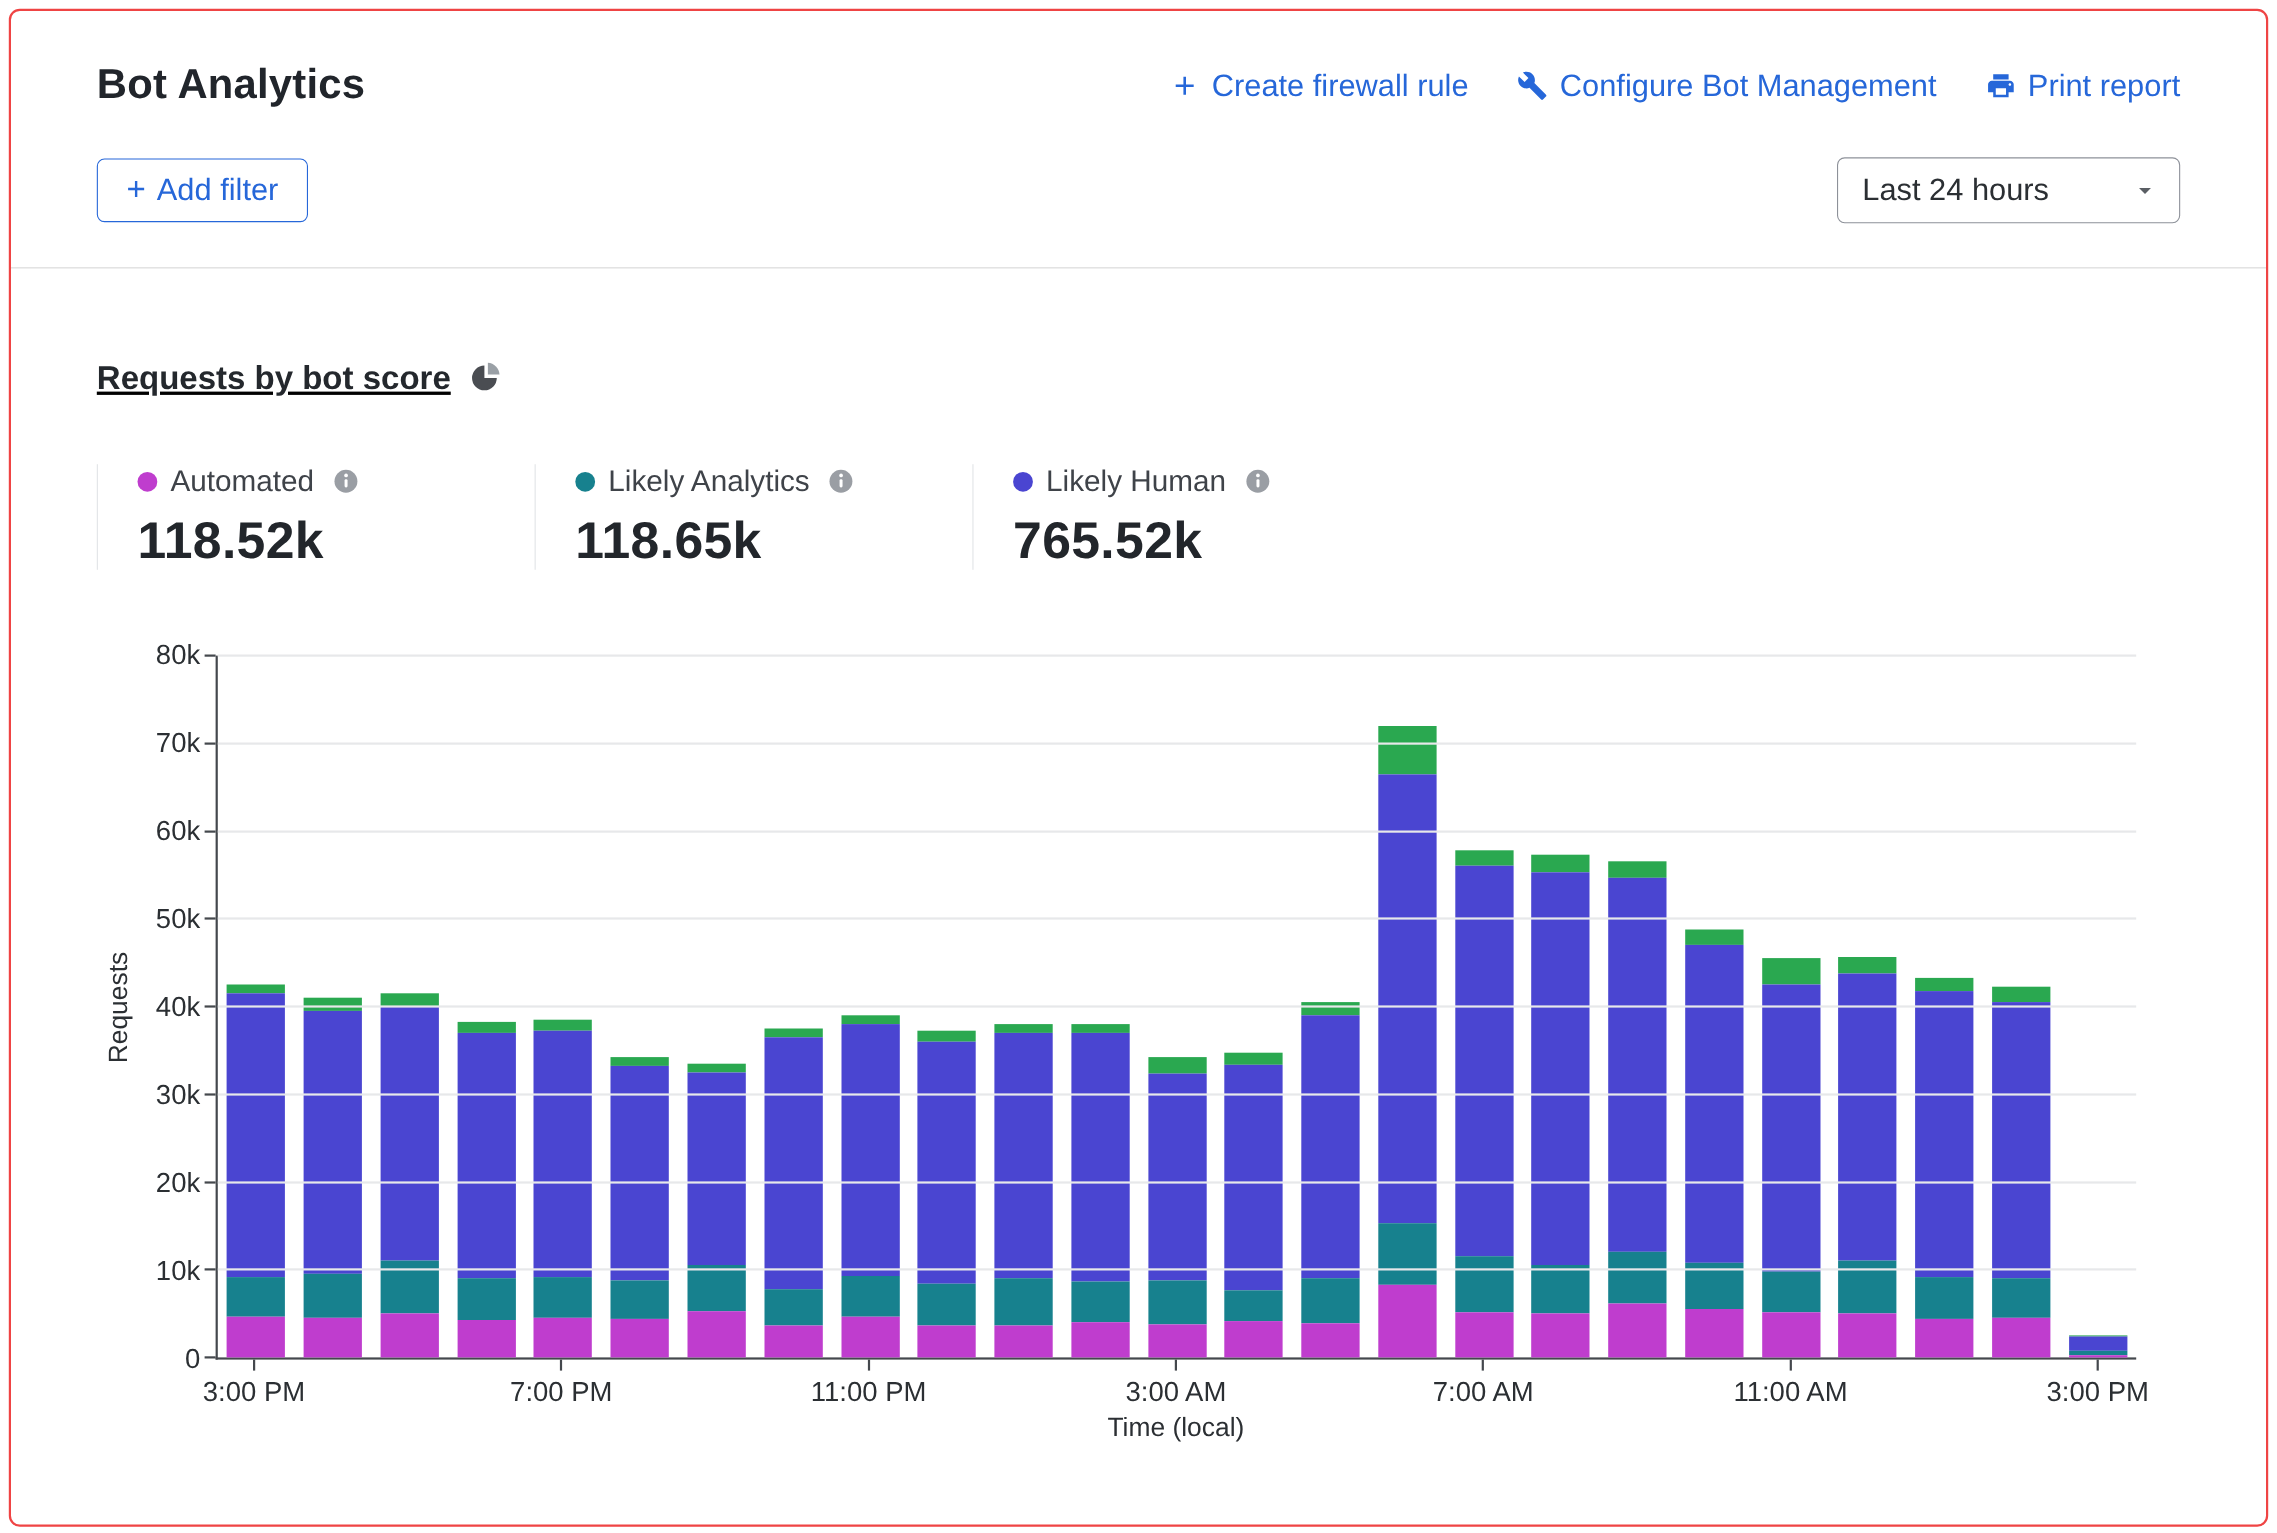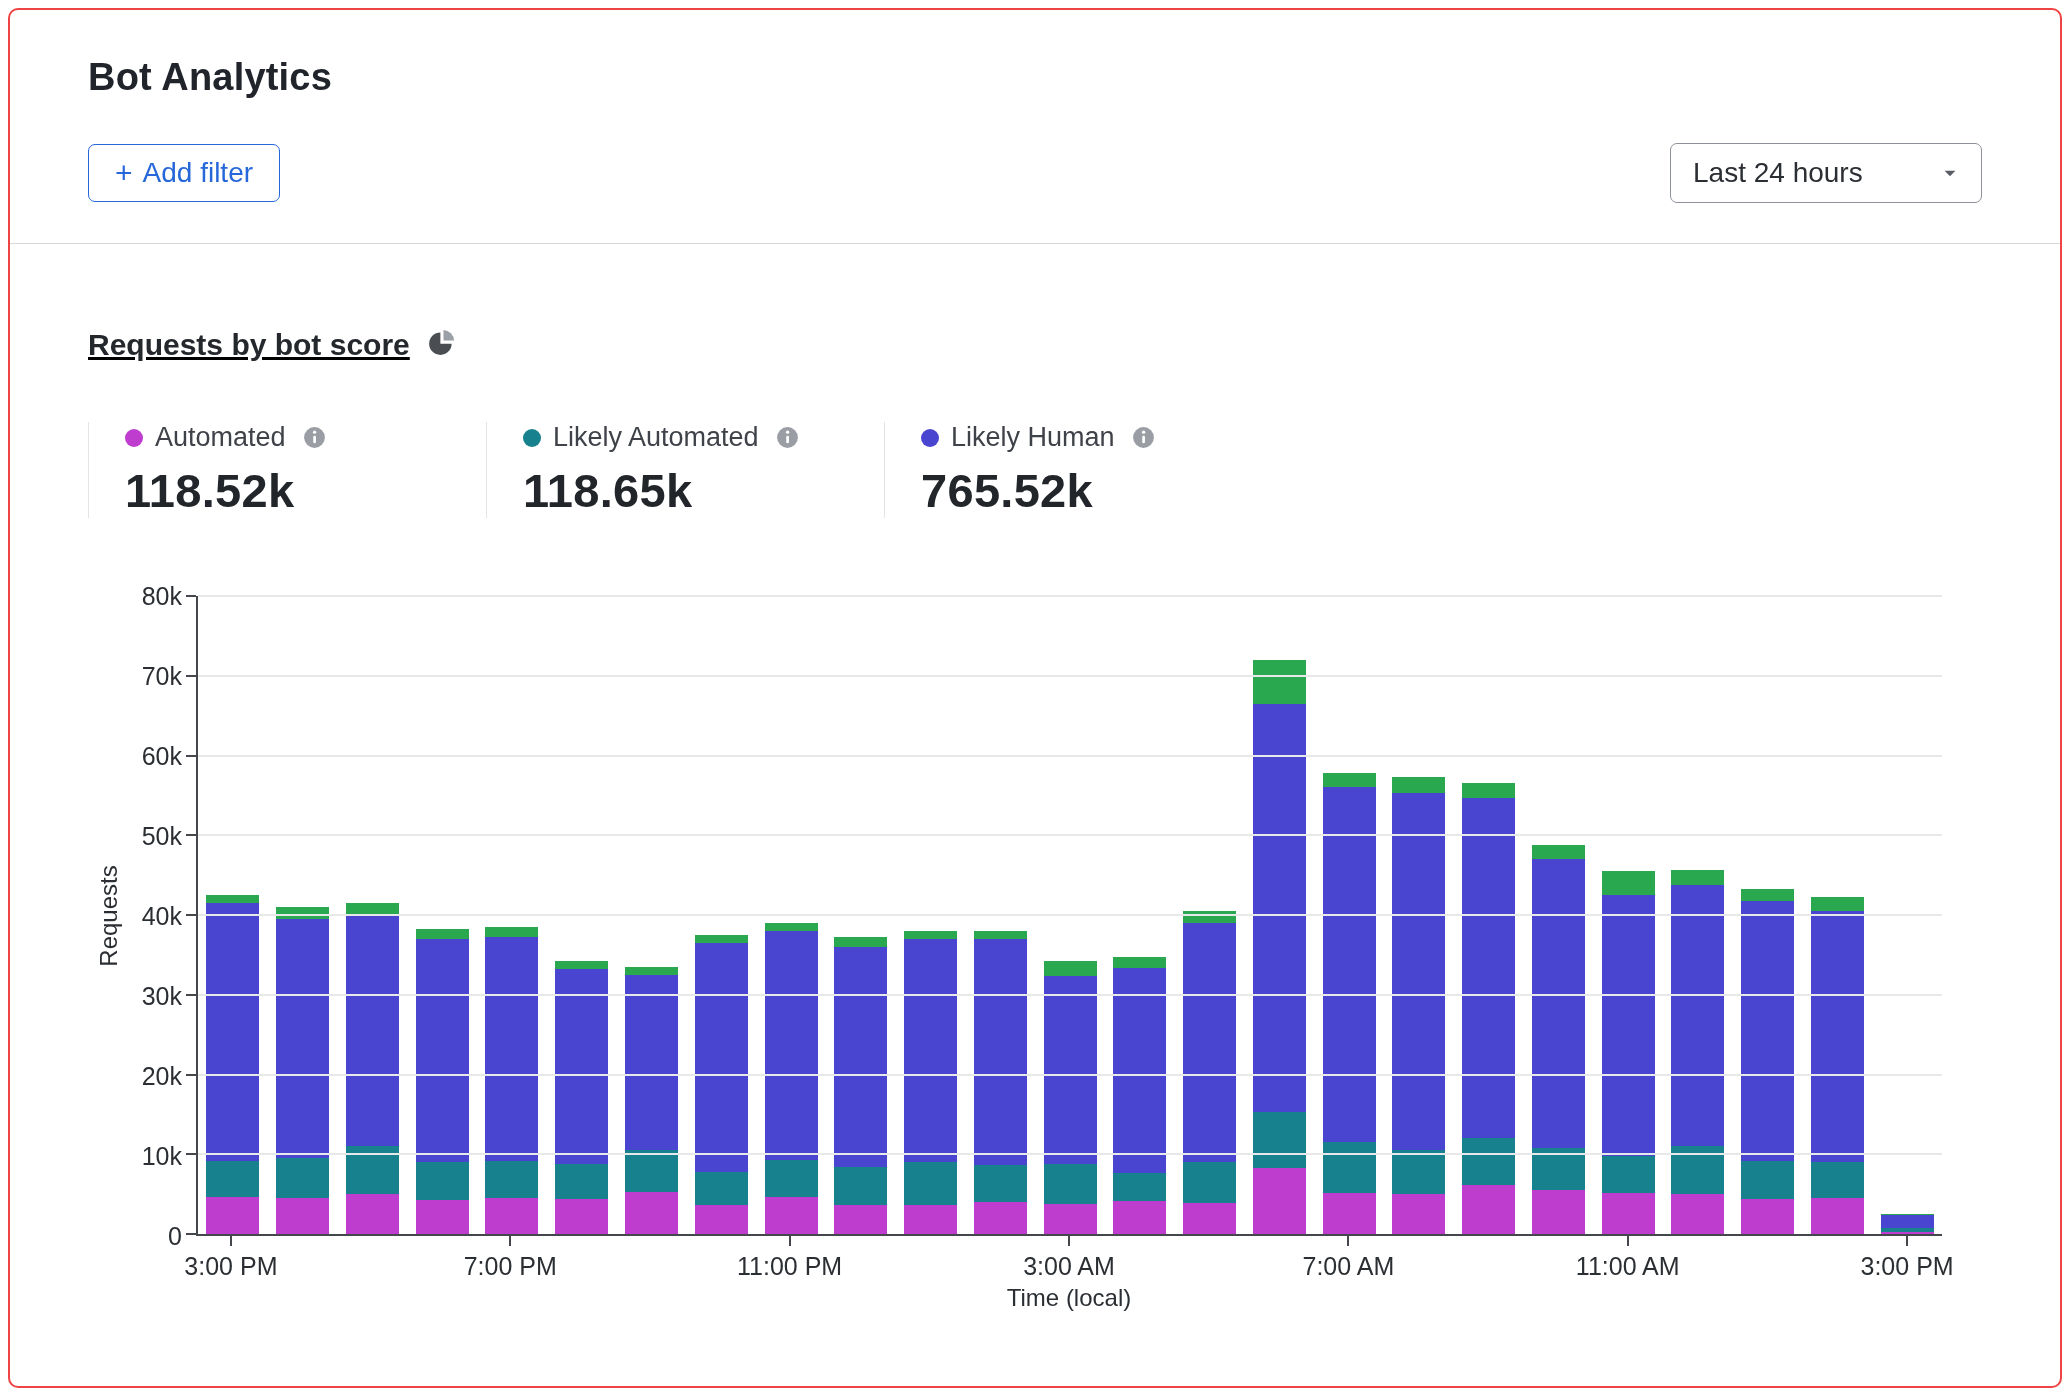--- a/index.html
+++ b/index.html
@@ -66,20 +66,40 @@
   .xlab { margin-left: 108px; text-align: center; font-size: 24px; color: #2b2f33; margin-top: 2px; }
 </style>
 </head>
 <body>
 
 <div class="card">
 
   <div class="header">
     <div class="header-top">
       <div class="page-title">Bot Analytics</div>
+      <div class="header-links">
+        <a class="hlink">
+          <svg viewBox="0 0 24 24">
+              <path d="M19 13h-6v6h-2v-6H5v-2h6V5h2v6h6v2z"></path>
+            </svg>
+          <span>Create firewall rule</span>
+        </a>
+        <a class="hlink">
+          <svg viewBox="0 0 24 24">
+              <path d="M22.7 19l-9.1-9.1c.9-2.3.4-5-1.5-6.9-2-2-5-2.4-7.4-1.3L9 6 6 9 1.6 4.7C.4 7.1.9 10.1 2.9 12.1c1.9 1.9 4.6 2.4 6.9 1.5l9.1 9.1c.4.4 1 .4 1.4 0l2.3-2.3c.5-.4.5-1 .1-1.4z"></path>
+            </svg>
+          <span>Configure Bot Management</span>
+        </a>
+        <a class="hlink">
+          <svg viewBox="0 0 24 24">
+              <path d="M19 8H5c-1.66 0-3 1.34-3 3v6h4v4h12v-4h4v-6c0-1.66-1.34-3-3-3zm-3 11H8v-5h8v5zm3-7c-.55 0-1-.45-1-1s.45-1 1-1 1 .45 1 1-.45 1-1 1zm-1-9H6v4h12V3z"></path>
+            </svg>
+          <span>Print report</span>
+        </a>
+      </div>
     </div>
     <div class="header-bottom">
       <button class="add-filter">
         <span class="plus">+</span>
         <span>Add filter</span>
       </button>
       <div class="select">
         <span>Last 24 hours</span>
         <svg viewBox="0 0 24 24">
             <path d="M7 10l5 5 5-5z"></path>
@@ -109,21 +129,21 @@
               <circle cx="12" cy="12" r="10" fill="#9a9ea4"></circle>
               <rect x="10.8" y="10.2" width="2.6" height="7.2" rx="1.2" fill="#fff"></rect>
               <circle cx="12.1" cy="6.9" r="1.6" fill="#fff"></circle>
             </svg>
         </div>
         <div class="stat-value">118.52k</div>
       </div>
       <div class="stat">
         <div class="stat-label-row">
           <span class="dot" style="background: rgb(23, 129, 142);"></span>
-          <span>Likely Automated</span>
+          <span>Likely Analytics</span>
           <svg class="info-icon" viewBox="0 0 24 24">
               <circle cx="12" cy="12" r="10" fill="#9a9ea4"></circle>
               <rect x="10.8" y="10.2" width="2.6" height="7.2" rx="1.2" fill="#fff"></rect>
               <circle cx="12.1" cy="6.9" r="1.6" fill="#fff"></circle>
             </svg>
         </div>
         <div class="stat-value">118.65k</div>
       </div>
       <div class="stat">
         <div class="stat-label-row">

